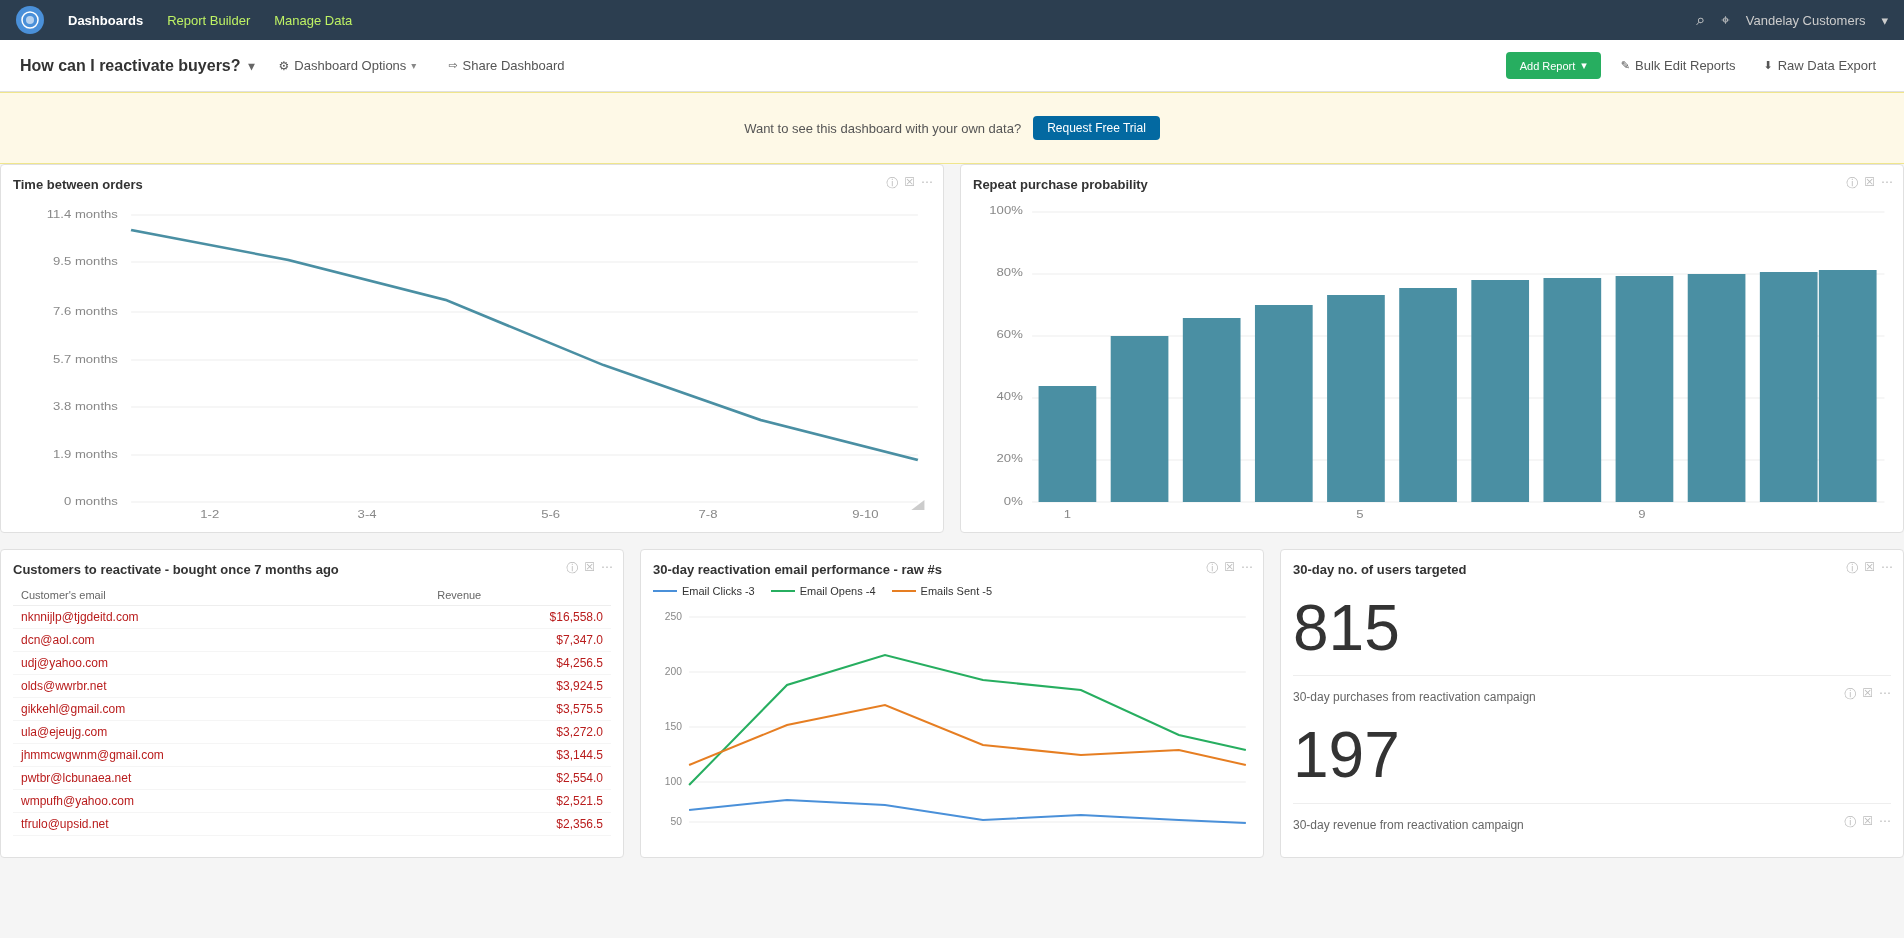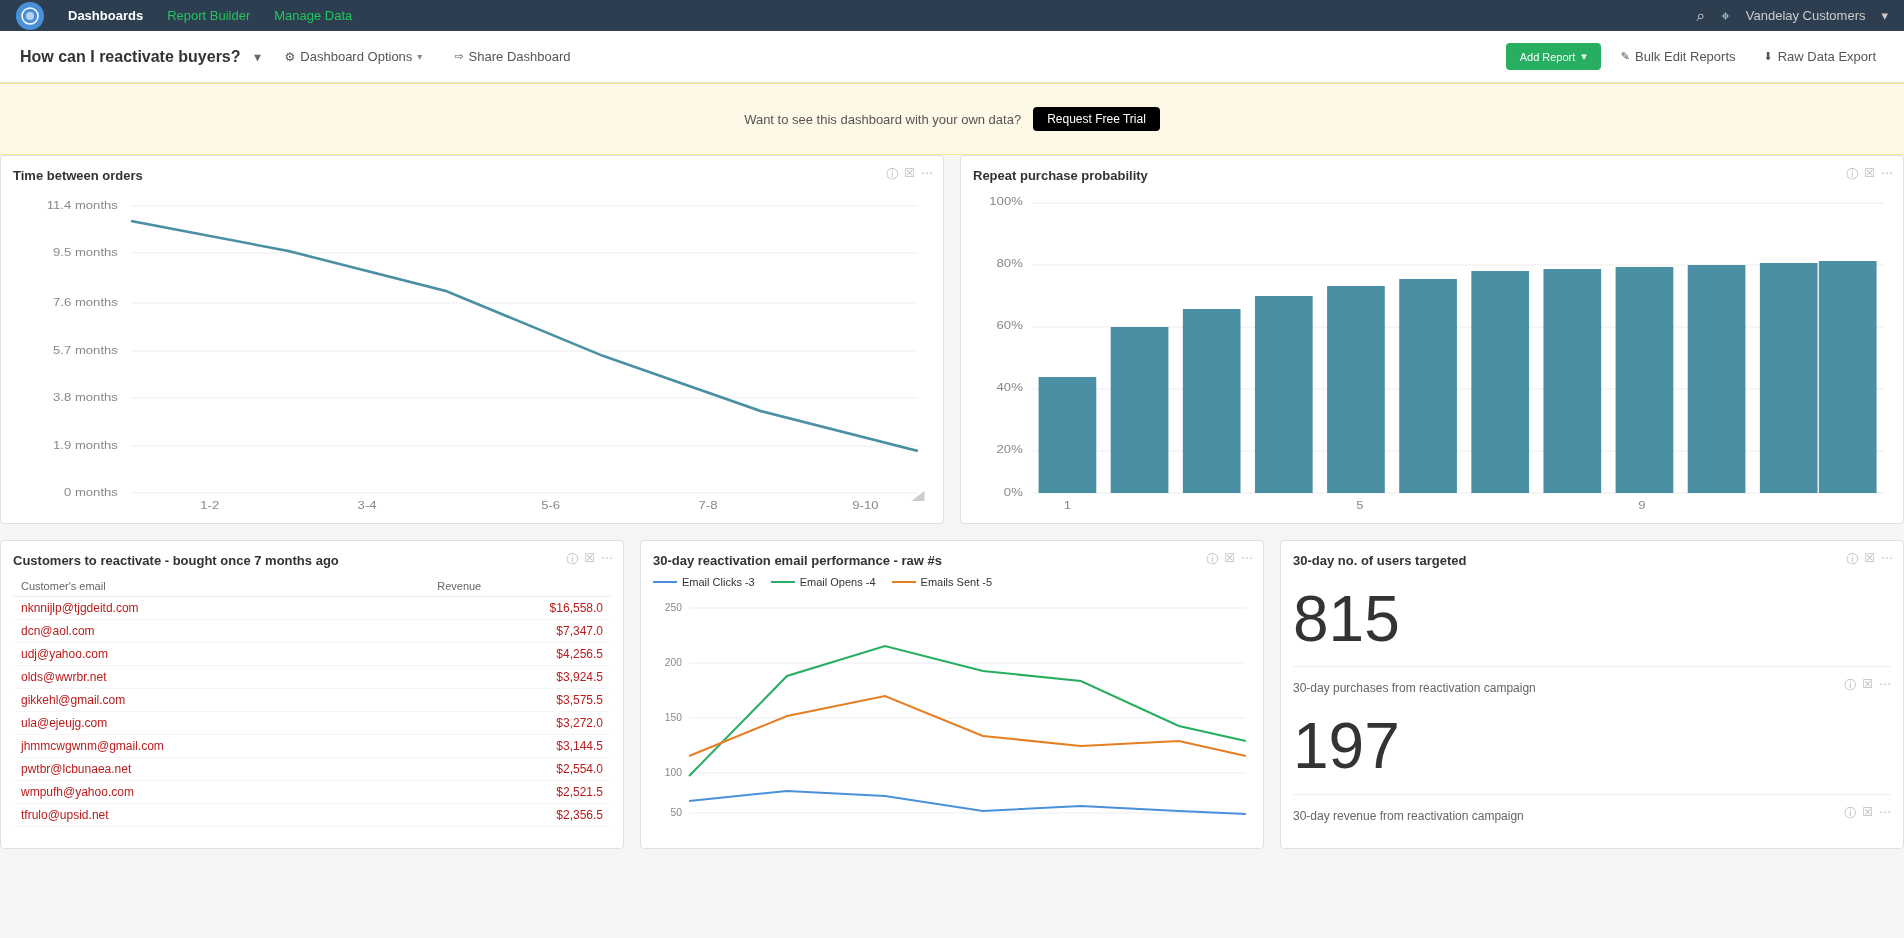--- a/index.html
+++ b/index.html
@@ -3,43 +3,43 @@
   <meta charset="utf-8">
   <style>
     * { box-sizing: border-box; margin: 0; padding: 0; }
     body { font-family: -apple-system, BlinkMacSystemFont, 'Segoe UI', sans-serif; background: #f5f5f5; color: #333; font-size: 13px; }
 
     
     .topnav {
       background: #2c3e50;
       display: flex;
       align-items: center;
-      height: 31px;
+      height: 40px;
       padding: 0 16px;
       justify-content: space-between;
     }
     .topnav-left { display: flex; align-items: center; gap: 24px; }
     .topnav-logo { width: 28px; height: 28px; background: #4a90d9; border-radius: 50%; display: flex; align-items: center; justify-content: center; color: white; font-weight: bold; font-size: 12px; }
-    .topnav-link { color: #22c55e; font-size: 13px; cursor: pointer; text-decoration: none; }
+    .topnav-link { color: #bef264; font-size: 13px; cursor: pointer; text-decoration: none; }
     .topnav-link.active { color: white; font-weight: 600; }
     .topnav-right { display: flex; align-items: center; gap: 16px; color: #ccc; font-size: 13px; cursor: pointer; }
     .topnav-right .org { color: #ccc; }
 
     
     .subheader {
       background: white;
       display: flex;
       align-items: center;
       padding: 0 20px;
       height: 52px;
       border-bottom: 1px solid #e0e0e0;
       justify-content: space-between;
     }
     .subheader-left { display: flex; align-items: center; gap: 16px; }
-    .dashboard-title { font-size: 16px; font-weight: 600; display: flex; align-items: center; gap: 14px; cursor: pointer; }
+    .dashboard-title { font-size: 16px; font-weight: 600; display: flex; align-items: center; gap: 8px; cursor: pointer; }
     .dashboard-title .chevron { font-size: 12px; color: #666; }
     .subheader-btn { display: flex; align-items: center; gap: 5px; font-size: 13px; color: #555; cursor: pointer; padding: 4px 8px; border-radius: 3px; }
     .subheader-right { display: flex; align-items: center; gap: 12px; }
     .btn-green { background: #27ae60; color: white; border: none; padding: 7px 14px; border-radius: 4px; font-size: 11px; cursor: pointer; display: flex; align-items: center; gap: 6px; font-weight: 500; }
     .btn-outline { background: none; border: none; color: #555; font-size: 13px; cursor: pointer; display: flex; align-items: center; gap: 5px; padding: 4px 8px; }
 
     
     .banner {
       background: #fef9e7;
       border-top: 1px solid #f0e68c;
@@ -48,21 +48,21 @@
       padding: 23px;
       font-size: 13px;
       color: #555;
       display: flex;
       align-items: center;
       justify-content: center;
       gap: 12px;
       position: relative;
       z-index: 10;
     }
-    .btn-trial { background: #000000; color: white; border: none; padding: 5px 14px; border-radius: 4px; font-size: 12px; cursor: pointer; font-weight: 500; }
+    .btn-trial { background: #0369a1; color: white; border: none; padding: 5px 14px; border-radius: 4px; font-size: 12px; cursor: pointer; font-weight: 500; }
 
     
     .dashboard { padding: 0; display: flex; flex-direction: column; gap: 16px; }
 
     
     .card { background: white; border: 1px solid #e0e0e0; border-radius: 4px; padding: 12px; position: relative; }
     .card-title { font-size: 13px; font-weight: 600; color: #333; margin-bottom: 8px; }
     .card-icons { position: absolute; top: 10px; right: 10px; display: flex; gap: 6px; color: #bbb; font-size: 12px; cursor: pointer; }
 
     

